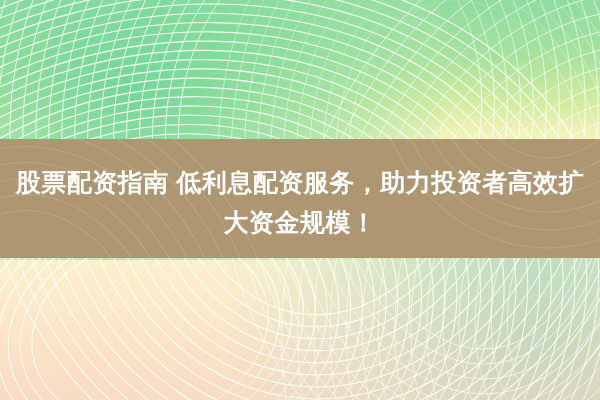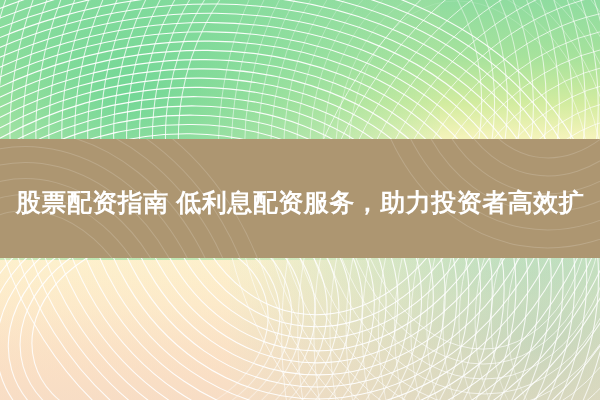--- a/index.html
+++ b/index.html
@@ -250,15 +250,16 @@
             <ellipse cx="0" cy="0" rx="172" ry="212"></ellipse>
             <ellipse cx="0" cy="0" rx="190" ry="230"></ellipse>
           </g>
         </g>
       </svg>
     </div>
   </div>
 
   <div class="headline">
     <div class="headline-line">股票配资指南 低利息配资服务，助力投资者高效扩</div>
+    <div class="headline-line">大资金规模！</div>
   </div>
 
 </div>
 
 </body></html>

